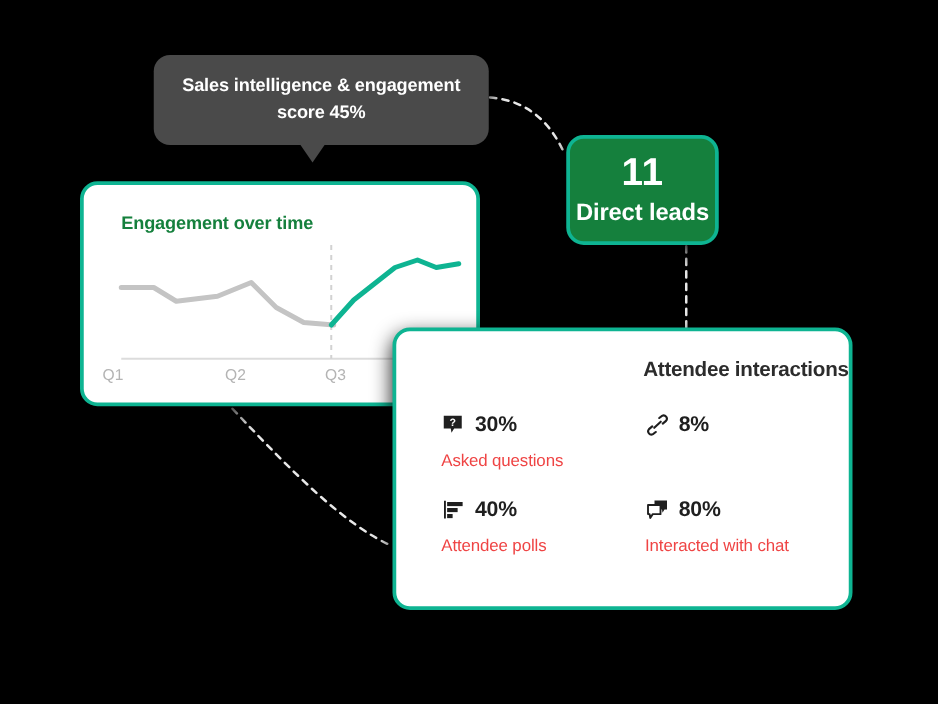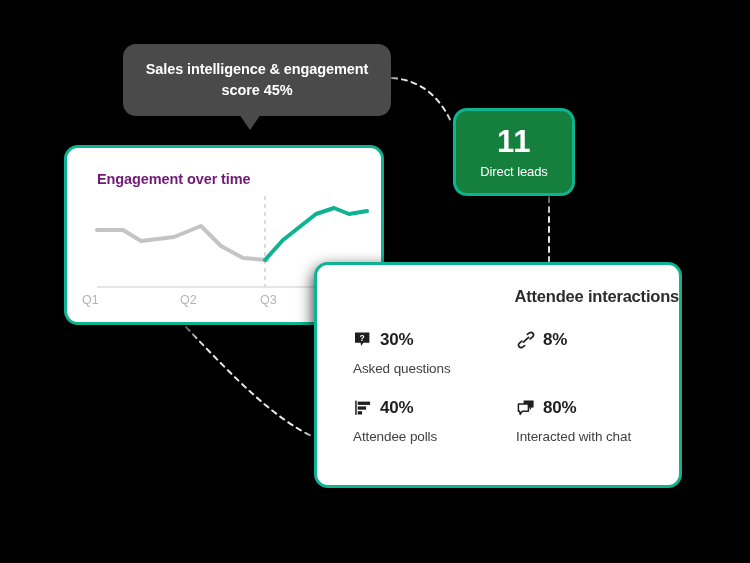--- a/index.html
+++ b/index.html
@@ -67,21 +67,21 @@
     left: 64px; top: 145px;
     width: 320px; height: 180px;
     z-index: 3;
     overflow: hidden;
   }
   .chart-title {
     position: absolute;
     left: 30px; top: 23px;
     font-size: 14.5px;
     font-weight: bold;
-    color: #701a75;
+    color: #15803d;
     letter-spacing: -0.1px;
   }
   #chart-svg {
     position: absolute;
     left: 0; top: 44px;
     width: 314px; height: 130px;
   }
   .tick-label {
     position: absolute;
     font-size: 12.5px;
@@ -107,22 +107,22 @@
   }
   .leads-number {
     color: #ffffff;
     font-size: 31px;
     font-weight: bold;
     line-height: 1;
     letter-spacing: 0.5px;
   }
   .leads-label {
     color: #ffffff;
-    font-size: 13px;
-    font-weight: normal;
+    font-size: 19px;
+    font-weight: bold;
     margin-top: 7px;
     letter-spacing: -0.1px;
   }
 
   
   #interactions-card {
     left: 314px; top: 262px;
     width: 368px; height: 226px;
     z-index: 7;
   }
@@ -152,21 +152,21 @@
     flex: none;
   }
   .stat-value {
     font-size: 17px;
     font-weight: bold;
     color: #1f1f1f;
     letter-spacing: -0.2px;
   }
   .stat-label {
     font-size: 13.5px;
-    color: #404040;
+    color: #ef4444;
     margin-top: 9px;
     letter-spacing: -0.1px;
   }
 </style>
 </head>
 <body>
 
 <div id="stage">
 
   <svg id="connectors" viewBox="0 0 750 563">

